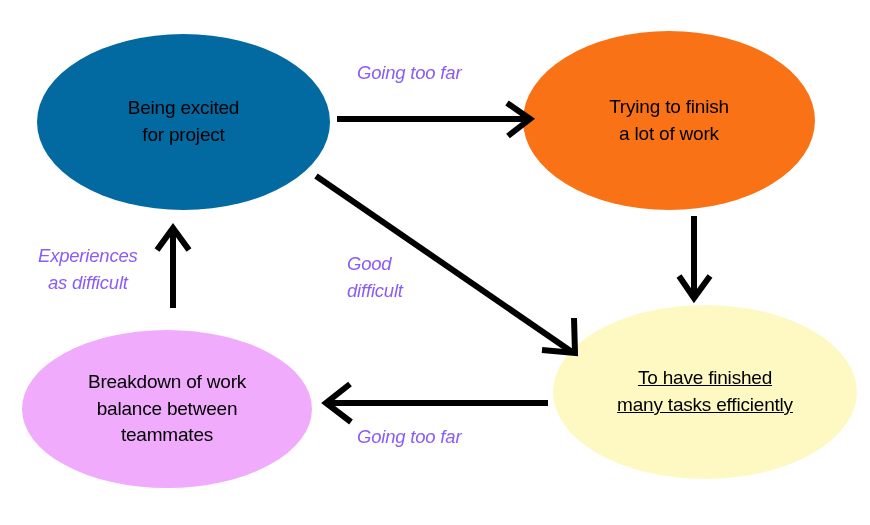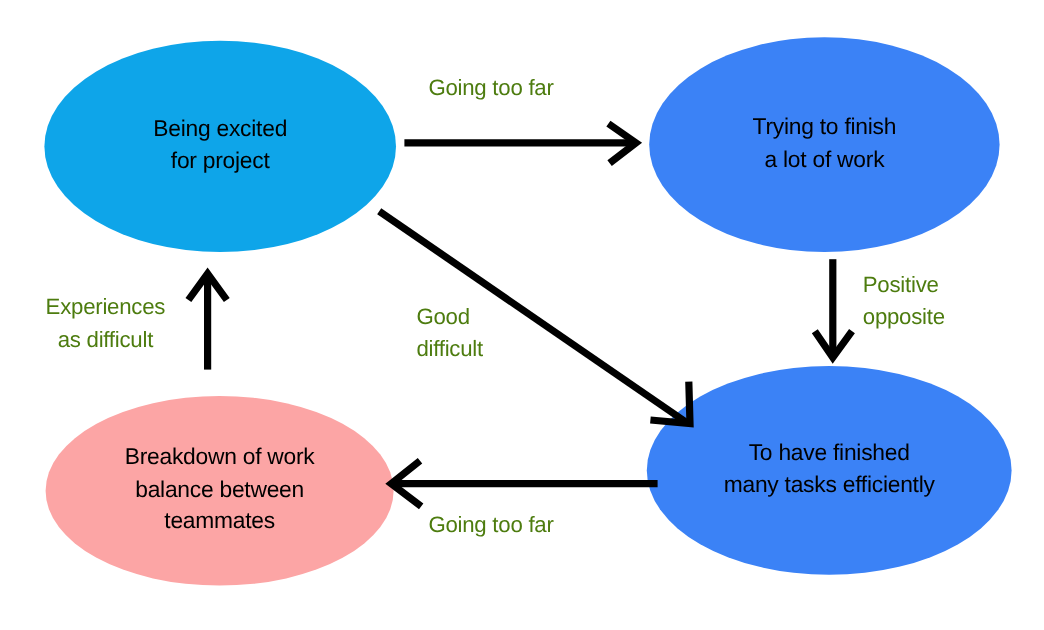--- a/index.html
+++ b/index.html
@@ -32,23 +32,24 @@
     font-size: 19px;
     line-height: 1.42;
     color: #000000;
     white-space: pre-line;
     padding: 0 14px;
     letter-spacing: -0.2px;
   }
   .edge-label {
     position: absolute;
     font-family: "Liberation Sans", sans-serif;
+    font-style: italic;
     font-size: 18.5px;
     line-height: 1.45;
-    color: #4d7c0f;
+    color: #8b5cf6;
     white-space: pre-line;
     letter-spacing: -0.2px;
   }
   #arrows {
     position: absolute;
     left: 0;
     top: 0;
     width: 870px;
     height: 525px;
     pointer-events: none;
@@ -66,36 +67,36 @@
     stroke-width: 6;
     stroke-linecap: butt;
     stroke-linejoin: miter;
   }
 </style>
 </head>
 <body>
 
 <div id="canvas" style="width: 870px; height: 525px; background: rgb(255, 255, 255);">
 
-  <div class="node" id="node-excited" style="left: 37px; top: 34px; width: 293px; height: 176px; background: #0ea5e9;">
+  <div class="node" id="node-excited" style="left: 37px; top: 34px; width: 293px; height: 176px; background: #0369a1;">
     <span class="node-label">Being excited
 for project</span>
   </div>
 
-  <div class="node" id="node-trying" style="left: 541px; top: 31px; width: 292px; height: 179px; background: #3b82f6;">
+  <div class="node" id="node-trying" style="left: 523px; top: 31px; width: 292px; height: 179px; background: #f97316;">
     <span class="node-label">Trying to finish
 a lot of work</span>
   </div>
 
-  <div class="node" id="node-finished" style="left: 539px; top: 305px; width: 304px; height: 174px; background: #3b82f6;">
+  <div class="node" id="node-finished" style="left: 553px; top: 305px; width: 304px; height: 174px; background: #fef9c3; text-decoration: underline;">
     <span class="node-label">To have finished
 many tasks efficiently</span>
   </div>
 
-  <div class="node" id="node-breakdown" style="left: 38px; top: 330px; width: 290px; height: 158px; background: #fca5a5;">
+  <div class="node" id="node-breakdown" style="left: 22px; top: 330px; width: 290px; height: 158px; background: #f0abfc;">
     <span class="node-label">Breakdown of work
 balance between
 teammates</span>
   </div>
 
   <svg id="arrows" viewBox="0 0 870 525">
 
     <g>
       <path class="arrow-path" d="M 337 119 L 527 119"></path>
       <path class="arrow-head" d="M 507 103 L 530 119 L 508 136"></path>
@@ -116,21 +117,19 @@
       <path class="arrow-head" d="M 350 384 L 326 403 L 351 422"></path>
     </g>
 
     <g>
       <path class="arrow-path" d="M 173 308 L 173 231"></path>
       <path class="arrow-head" d="M 157 250 L 173 228 L 189 250"></path>
     </g>
   </svg>
 
   <div class="edge-label" id="label-edge-0" style="left: 357px; top: 60px;">Going too far</div>
-  <div class="edge-label" id="label-edge-1" style="left: 719px; top: 224px;">Positive
-opposite</div>
   <div class="edge-label" id="label-edge-2" style="left: 347px; top: 251px;">Good
 difficult</div>
   <div class="edge-label" id="label-edge-3" style="left: 357px; top: 424px;">Going too far</div>
   <div class="edge-label" id="label-edge-4" style="left: 38px; top: 243px; text-align: center;">Experiences
 as difficult</div>
 
 </div>
 
 </body></html>

